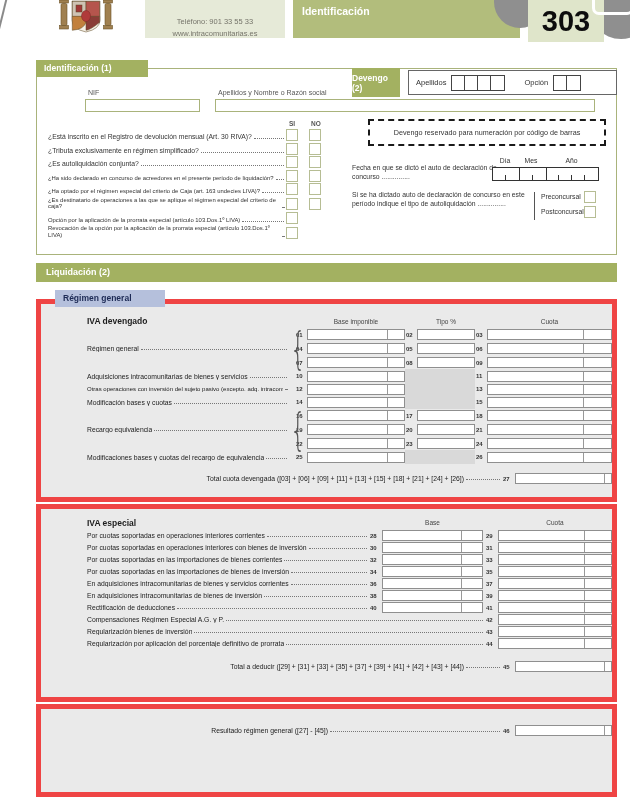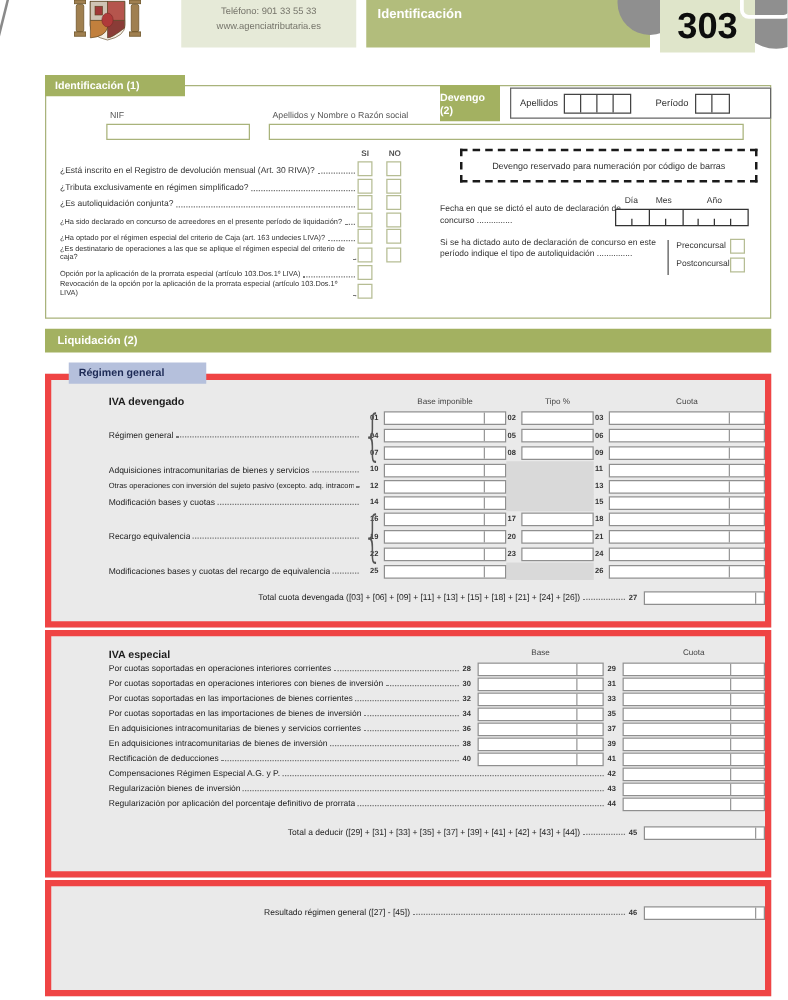--- a/index.html
+++ b/index.html
@@ -7,21 +7,21 @@
   body{position:relative;background:#fff;font-family:"Liberation Sans",sans-serif;color:#333;overflow:hidden}
 
   
   #overlay-c1{position:absolute;left:494px;top:-24px;width:52px;height:52px;border-radius:50%;background:#8f8f8f;z-index:1}
   #overlay-c2{position:absolute;left:588px;top:-27px;width:66px;height:66px;border-radius:50%;background:#8f8f8f;z-index:1}
   #crop-corner{position:absolute;left:592px;top:-10px;width:42px;height:25px;border:3px solid #fff;border-radius:7px;z-index:3}
   #edge-mark{position:absolute;left:2px;top:-4px;width:2px;height:34px;background:#8a8a8a;transform:rotate(14deg)}
 
   
   #coat{position:absolute;left:58px;top:0}
-  #contact-box{position:absolute;left:145px;top:0;width:140px;height:38px;background:#e6ead8;text-align:center;font-size:7.5px;color:#75746a;padding-top:3px;line-height:1.55}
+  #contact-box{position:absolute;left:145px;top:0;width:140px;height:38px;background:#e6ead8;text-align:center;font-size:7.5px;color:#75746a;padding-top:16px;line-height:1.55}
   #title-box{position:absolute;left:293px;top:0;width:227px;height:38px;background:#b2bd7c;color:#fff;font-weight:bold;font-size:10.5px;padding:5px 9px}
   #model-box{position:absolute;left:528px;top:0;width:76px;height:42px;background:#dfe5ca;z-index:2;display:flex;align-items:center;justify-content:center}
   #model-box span{font-size:29px;font-weight:bold;color:#0d0d0d}
 
   
   .sectab{position:absolute;background:#a3b161;color:#fff;font-weight:bold;font-size:8.5px;line-height:17px;padding-left:8px;z-index:2}
   #id-tab{left:36px;top:60px;width:112px;height:17px}
   #id-box{position:absolute;left:36px;top:68px;width:581px;height:187px;border:1px solid #a9b37b;background:#fff}
   #liq-bar{position:absolute;left:36px;top:263px;width:581px;height:19px;background:#a3b161;color:#fff;font-weight:bold;font-size:9px;line-height:19px;padding-left:10px}
   #rg-tab{position:absolute;left:55px;top:290px;width:110px;height:17px;background:#b5c0dc;color:#1d2a55;font-weight:bold;font-size:8.5px;line-height:17px;padding-left:8px;z-index:2}
@@ -137,39 +137,39 @@
       <rect x="28" y="1.3" width="13.7" height="15" fill="#b5554d"></rect>
       <path d="M14.3 16.3 h13.7 v6 q-2 7 -13.7 8 z" fill="#c2803d"></path>
       <path d="M28 16.3 h13.7 v6 q-10 8 -13.7 8 z" fill="#8a3c37"></path>
       <rect x="18" y="5" width="6" height="7" fill="#a03838"></rect>
       <ellipse cx="28" cy="16" rx="4.5" ry="5.5" fill="#b03a3a" stroke="#7a2828"></ellipse>
     </g>
   </svg>
 </div>
 <div id="contact-box">
   <div>Teléfono: 901 33 55 33</div>
-  <div>www.agenciatributaria.es</div>
+  <div>www.intracomunitarias.es</div>
 </div>
 <div id="title-box"><span>Identificación</span></div>
 <div id="model-box">
     <span>303</span>
   </div>
 
 <div id="id-tab" class="sectab">Identificación (1)</div>
 <div id="id-box"></div>
 <div id="devengo-box">Devengo (2)</div>
 <div id="devengo-band">
   <span>Apellidos</span>
   <span class="cells">
       <i></i>
       <i></i>
       <i></i>
       <i></i>
     </span>
-  <span style="margin-left:14px">Período</span>
+  <span style="margin-left:14px">Opción</span>
   <span class="cells">
       <i></i>
       <i></i>
     </span>
 </div>
 <div class="id-lbl" style="left:88px;top:89px">NIF</div>
 <div class="id-lbl" style="left:218px;top:89px">Apellidos y Nombre o Razón social</div>
 <div id="nif-input"></div>
 <div id="ap-input"></div>
 

